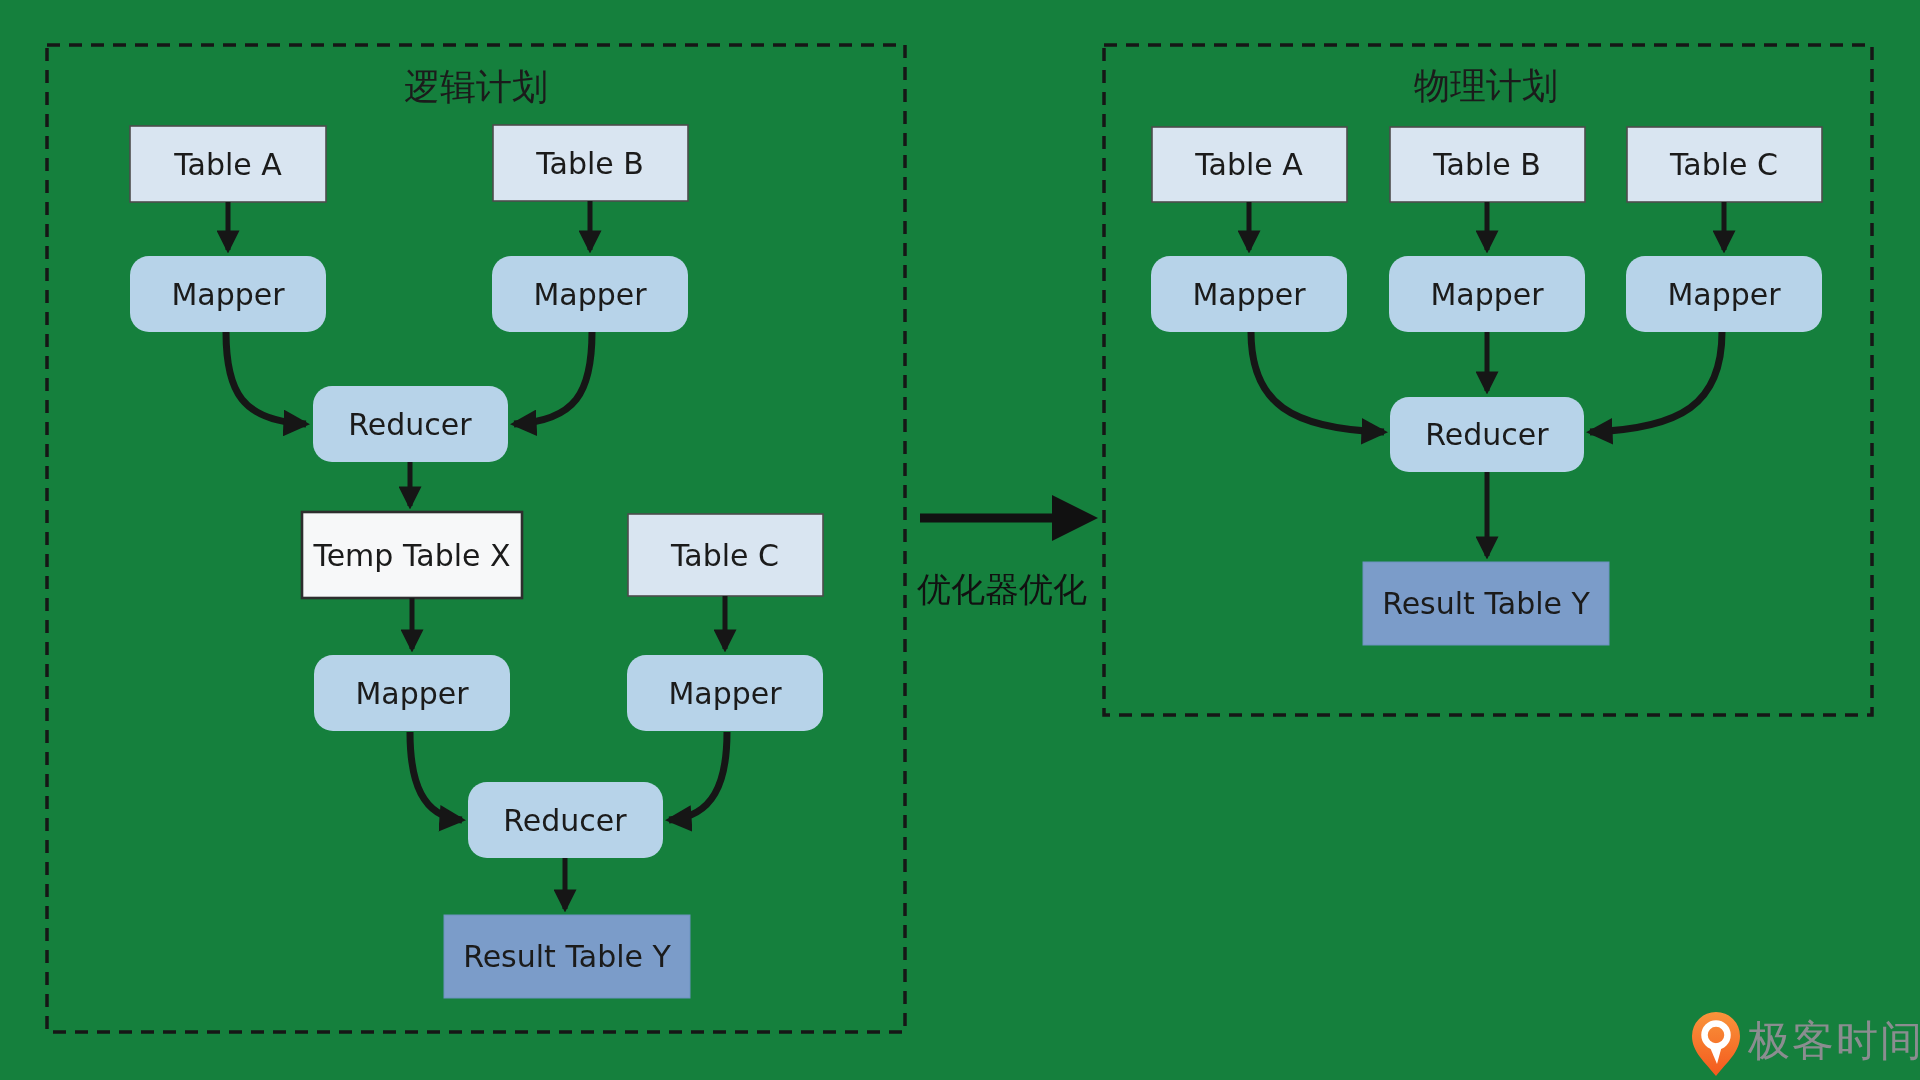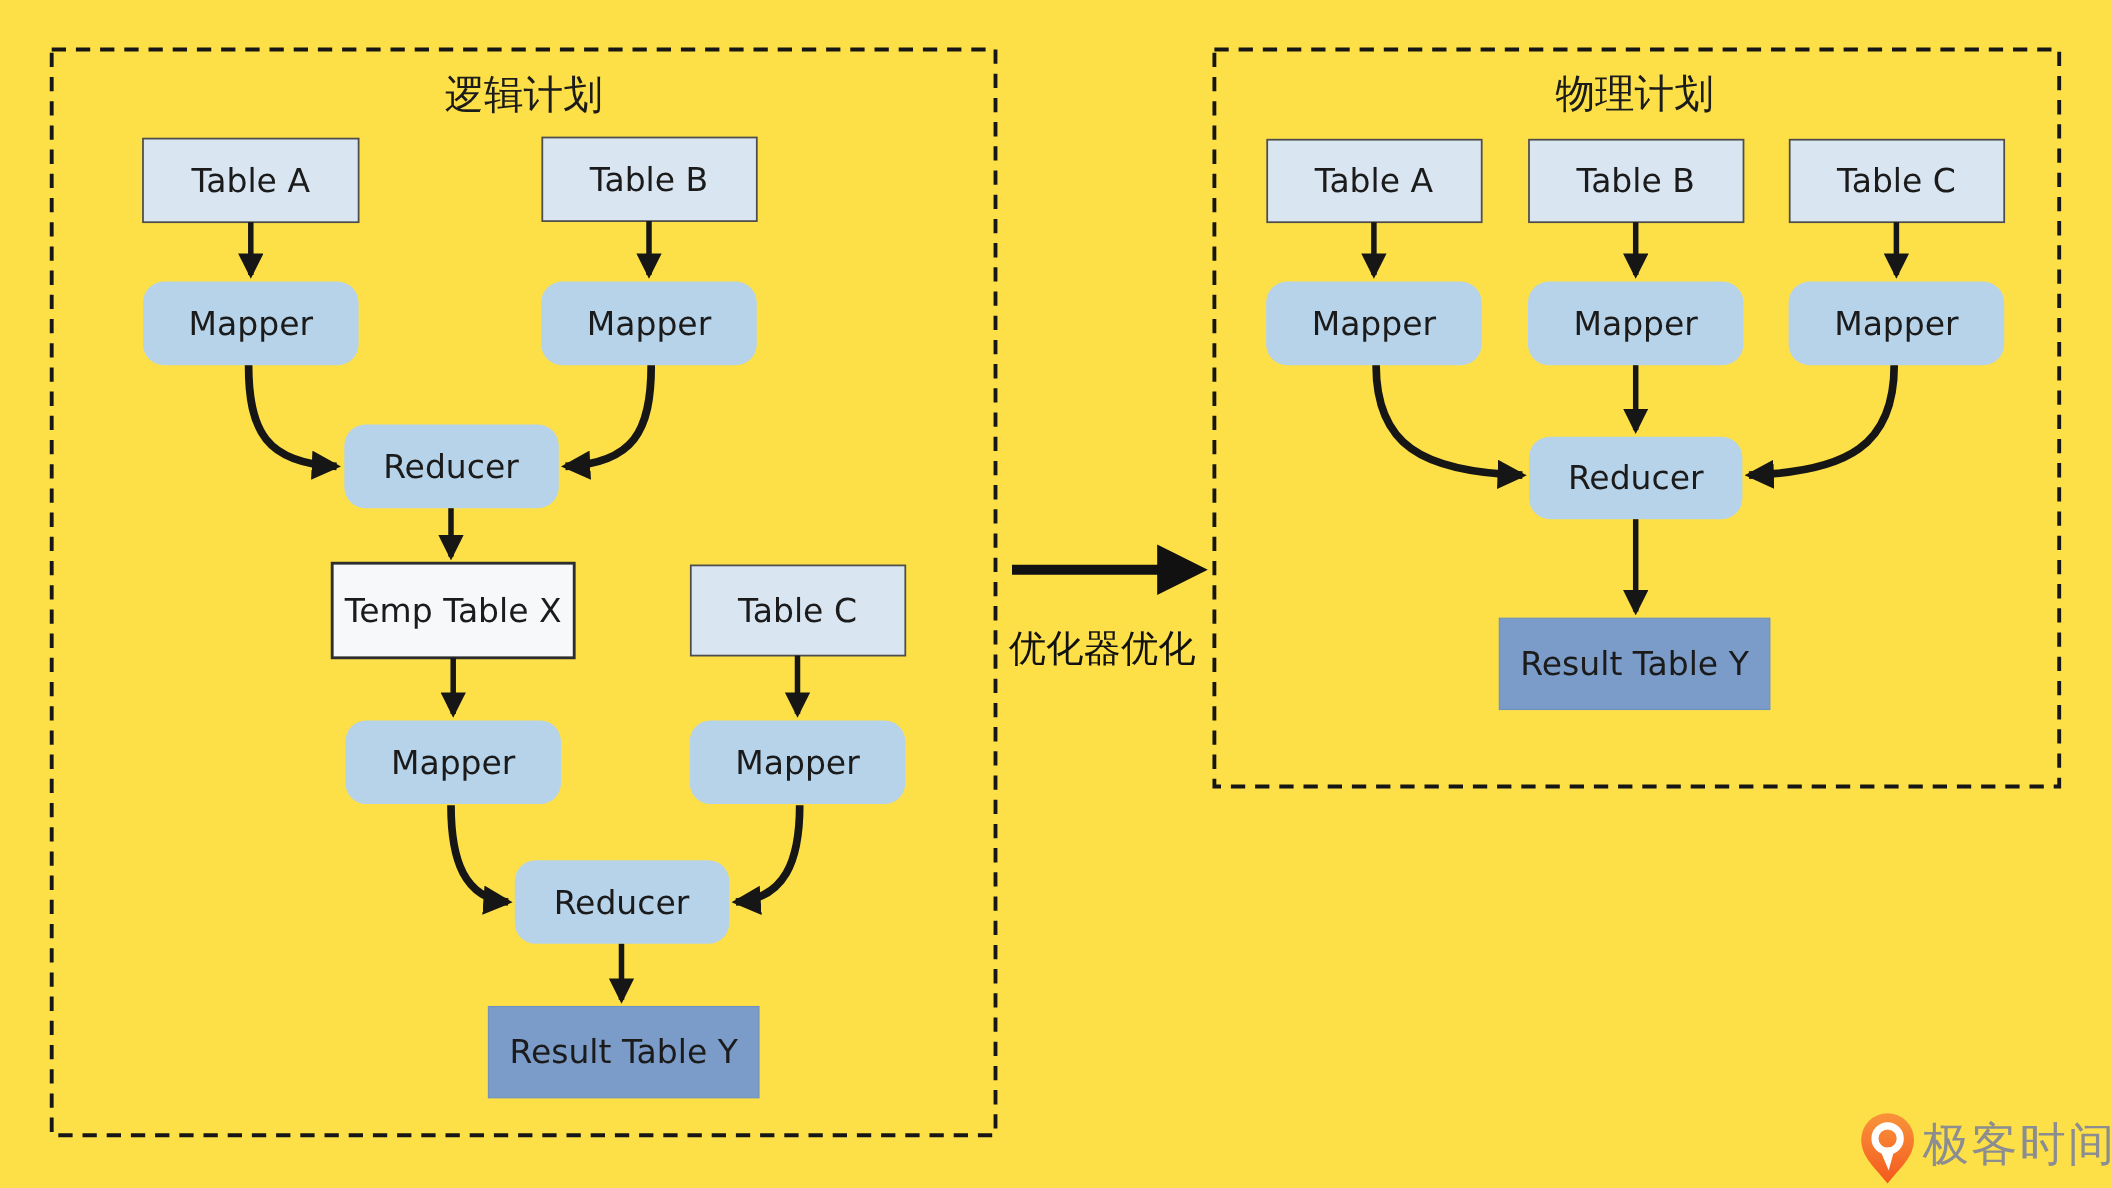--- a/index.html
+++ b/index.html
@@ -1,16 +1,16 @@
 <!DOCTYPE html>
 <html><head>
 <meta charset="utf-8">
 <style>
   html,body{margin:0;padding:0;background:#f3f6f9;}
-  #canvas{position:relative;width:1920px;height:1080px;background:#fde047;overflow:hidden;
+  #canvas{position:relative;width:1920px;height:1080px;background:#15803d;overflow:hidden;
           font-family:"DejaVu Sans","Liberation Sans",sans-serif;}
   svg{display:block;}
   .panel-box{fill:none;stroke:#161616;stroke-width:3.5;stroke-dasharray:13 9;}
   .tbl{fill:#d9e5f1;stroke:#4d4d4d;stroke-width:1.6;}
   .proc{fill:#b7d3e9;stroke:none;}
   .temp{fill:#f7f8f9;stroke:#2e2e2e;stroke-width:2.6;}
   .result{fill:#7b9cc9;stroke:#6d92c0;stroke-width:1;}
   .node-label{font-size:30px;fill:#1b1b1b;text-anchor:middle;}
   .panel-title{font-size:36px;fill:#1b1b1b;text-anchor:middle;}
   .mid-label{font-size:34px;fill:#111;text-anchor:middle;}

